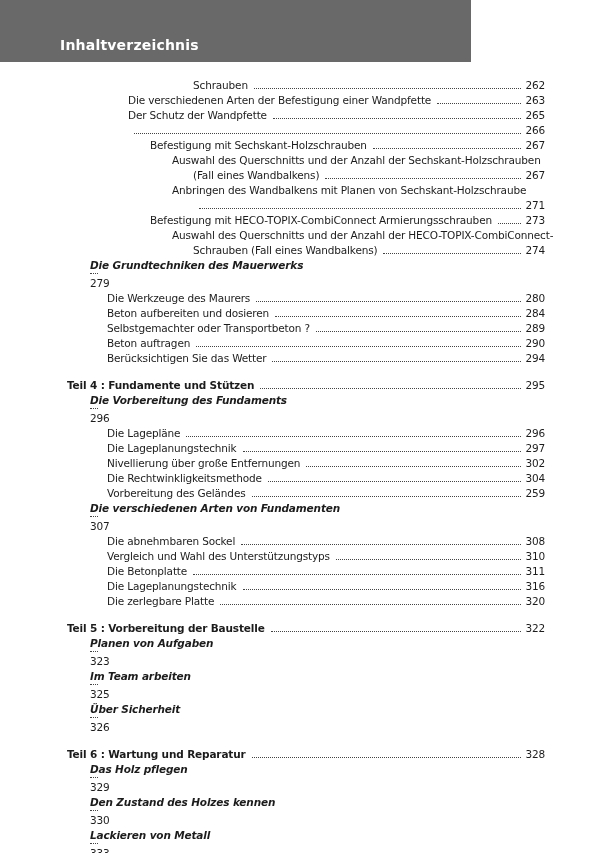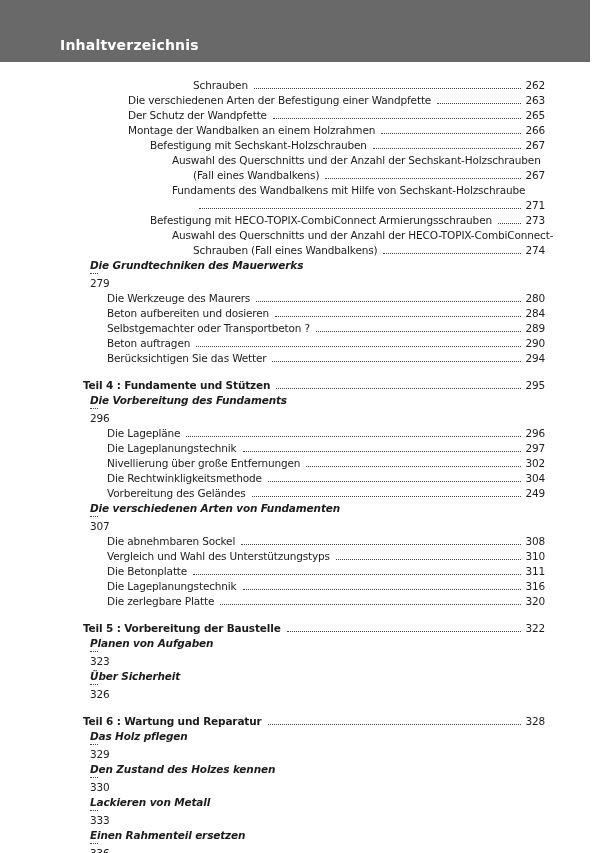--- a/index.html
+++ b/index.html
@@ -10,21 +10,21 @@
   }
   html, body { margin: 0; padding: 0; }
   body {
     width: 607px; height: 853px;
     background: #ffffff;
     overflow: hidden;
     font-family: "DejaVu Sans", "Liberation Sans", sans-serif;
   }
   .header-bar {
     box-sizing: border-box;
-    width: 590px; height: 62px;
+    width: 471px; height: 62px;
     background: var(--bar-color);
     display: flex; align-items: flex-end;
     padding: 0 0 9px 60px;
   }
   .page-title {
     margin: 0;
     color: var(--title-color);
     font-size: 14px;
     font-weight: bold;
     letter-spacing: 0.2px;
@@ -51,21 +51,21 @@
   .toc-page { white-space: nowrap; }
   .ind0 { padding-left: 0; }
   .ind1 { padding-left: 17px; flex-direction: column; }
   .ind2 { padding-left: 40px; }
   .ind3 { padding-left: 61px; }
   .ind4 { padding-left: 83px; }
   .ind5 { padding-left: 105px; }
   .ind6 { padding-left: 126px; justify-content: flex-end; }
   .style-part .toc-label { font-weight: bold; }
   .style-chapter .toc-label { font-weight: bold; font-style: italic; }
-  .section-start { margin-top: 12px; margin-left: 16px; }
+  .section-start { margin-top: 12px; }
 </style>
 </head>
 <body>
 
 <div class="document-page">
   <header class="header-bar">
     <h1 class="page-title">Inhaltverzeichnis</h1>
   </header>
   <main class="toc" id="toc">
   <div class="toc-row ind6 style-plain">
@@ -80,21 +80,20 @@
     <span class="toc-page">263</span>
   </div>
 
   <div class="toc-row ind3 style-plain">
     <span class="toc-label">Der Schutz der Wandpfette</span>
     <span class="toc-dots"></span>
     <span class="toc-page">265</span>
   </div>
 
   <div class="toc-row ind3 style-plain">
-    <span class="toc-label">Montage der Wandbalken an einem Holzrahmen</span>
     <span class="toc-dots"></span>
     <span class="toc-page">266</span>
   </div>
 
   <div class="toc-row ind4 style-plain">
     <span class="toc-label">Befestigung mit Sechskant-Holzschrauben</span>
     <span class="toc-dots"></span>
     <span class="toc-page">267</span>
   </div>
 
@@ -103,21 +102,21 @@
 
   </div>
 
   <div class="toc-row ind6 style-plain">
     <span class="toc-label">(Fall eines Wandbalkens)</span>
     <span class="toc-dots"></span>
     <span class="toc-page">267</span>
   </div>
 
   <div class="toc-row ind5 style-plain no-leader">
-    <span class="toc-label">Fundaments des Wandbalkens mit Hilfe von Sechskant-Holzschraube</span>
+    <span class="toc-label">Anbringen des Wandbalkens mit Planen von Sechskant-Holzschraube</span>
 
   </div>
 
   <div class="toc-row ind6 style-plain">
     <span class="toc-label"></span>
     <span class="toc-dots"></span>
     <span class="toc-page">271</span>
   </div>
 
   <div class="toc-row ind4 style-plain">
@@ -205,21 +204,21 @@
 
   <div class="toc-row ind2 style-plain">
     <span class="toc-label">Die Rechtwinkligkeitsmethode</span>
     <span class="toc-dots"></span>
     <span class="toc-page">304</span>
   </div>
 
   <div class="toc-row ind2 style-plain">
     <span class="toc-label">Vorbereitung des Geländes</span>
     <span class="toc-dots"></span>
-    <span class="toc-page">249</span>
+    <span class="toc-page">259</span>
   </div>
 
   <div class="toc-row ind1 style-chapter">
     <span class="toc-label">Die verschiedenen Arten von Fundamenten</span>
     <span class="toc-dots"></span>
     <span class="toc-page">307</span>
   </div>
 
   <div class="toc-row ind2 style-plain">
     <span class="toc-label">Die abnehmbaren Sockel</span>
@@ -256,20 +255,25 @@
     <span class="toc-dots"></span>
     <span class="toc-page">322</span>
   </div>
 
   <div class="toc-row ind1 style-chapter">
     <span class="toc-label">Planen von Aufgaben</span>
     <span class="toc-dots"></span>
     <span class="toc-page">323</span>
   </div>
 
+  <div class="toc-row ind1 style-chapter">
+    <span class="toc-label">Im Team arbeiten</span>
+    <span class="toc-dots"></span>
+    <span class="toc-page">325</span>
+  </div>
 
   <div class="toc-row ind1 style-chapter">
     <span class="toc-label">Über Sicherheit</span>
     <span class="toc-dots"></span>
     <span class="toc-page">326</span>
   </div>
 
   <div class="toc-row ind0 style-part section-start">
     <span class="toc-label">Teil 6 : Wartung und Reparatur</span>
     <span class="toc-dots"></span>

